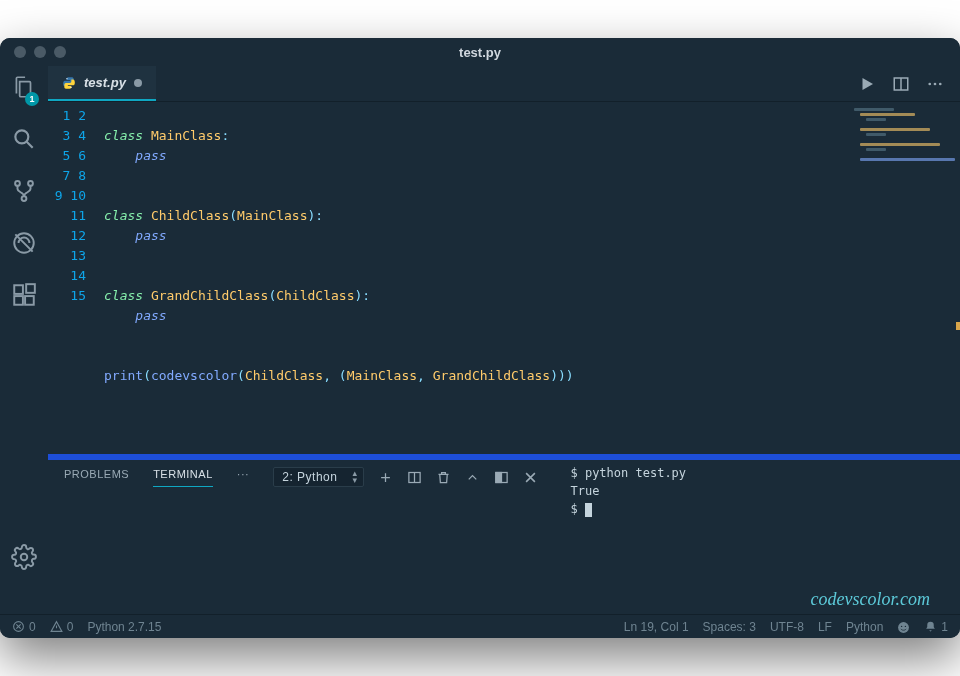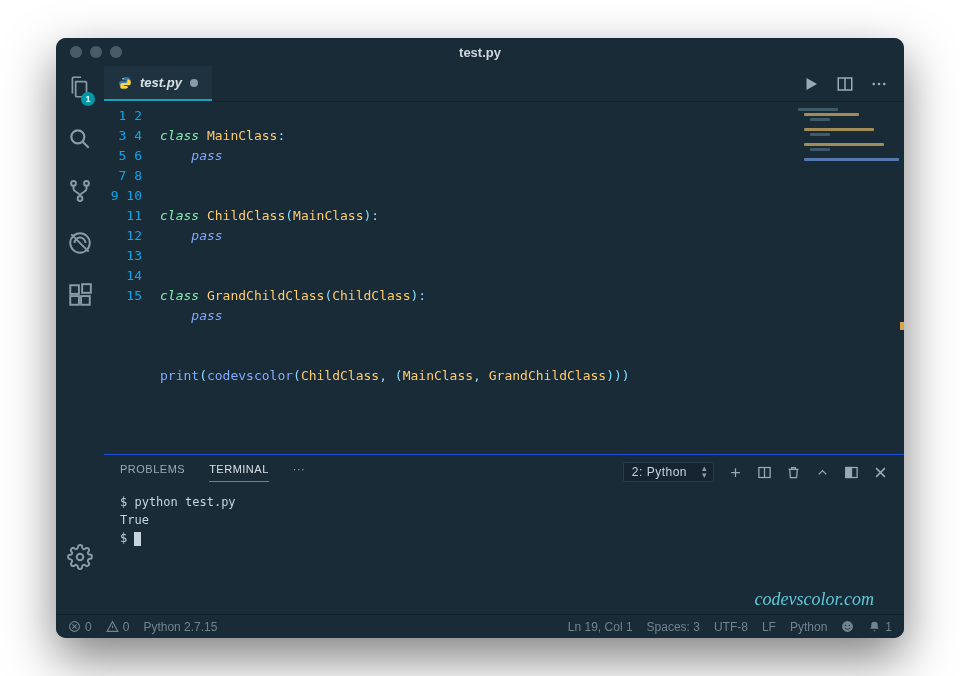--- a/index.html
+++ b/index.html
@@ -6,21 +6,21 @@
   body {
     background: #fff;
     font-family: -apple-system, BlinkMacSystemFont, "Segoe UI", sans-serif;
     display: flex;
     align-items: center;
     justify-content: center;
     height: 676px;
     width: 960px;
   }
   .window {
-    width: 848px;
+    width: 960px;
     height: 600px;
     background: #1a2b38;
     border-radius: 10px;
     box-shadow: 0 20px 50px rgba(0,0,0,0.5);
     display: flex;
     flex-direction: column;
     overflow: hidden;
     position: relative;
   }
   .titlebar {
@@ -127,22 +127,21 @@
     position: absolute;
     top: 6px; right: 6px;
     width: 100px; height: 80px;
     opacity: 0.6;
     pointer-events: none;
   }
   .minimap .mline { height: 3px; margin-bottom: 2px; border-radius: 1px; }
   .panel {
     height: 160px;
     display: flex;
-    flex-direction: column;
-    border-top: 1px solid #1d4ed8;
+    border-top: 6px solid #1d4ed8;
     background: #1a2b38;
   }
   .panel-tabs {
     height: 34px;
     display: flex;
     align-items: center;
     padding: 0 16px;
     gap: 24px;
     color: #9aaab5;
     font-size: 11px;
@@ -209,21 +208,21 @@
     height: 24px;
     background: #1a2b38;
     border-top: 1px solid #12202a;
     display: flex;
     align-items: center;
     padding: 0 12px;
     gap: 14px;
     color: #6f8491;
     font-size: 12px;
   }
-  .statusbar .right { margin-left: auto; display: flex; gap: 14px; align-items: center; }
+  .statusbar .right { margin-left: auto; display: flex; gap: 14px; align-items: flex-end; }
   .statusbar svg { width: 13px; height: 13px; vertical-align: middle; }
   .status-item { display: flex; align-items: center; gap: 4px; cursor: pointer; }
   .orange-marker {
     position: absolute;
     right: 0;
     top: 220px;
     width: 4px;
     height: 8px;
     background: #d8a54a;
   }

